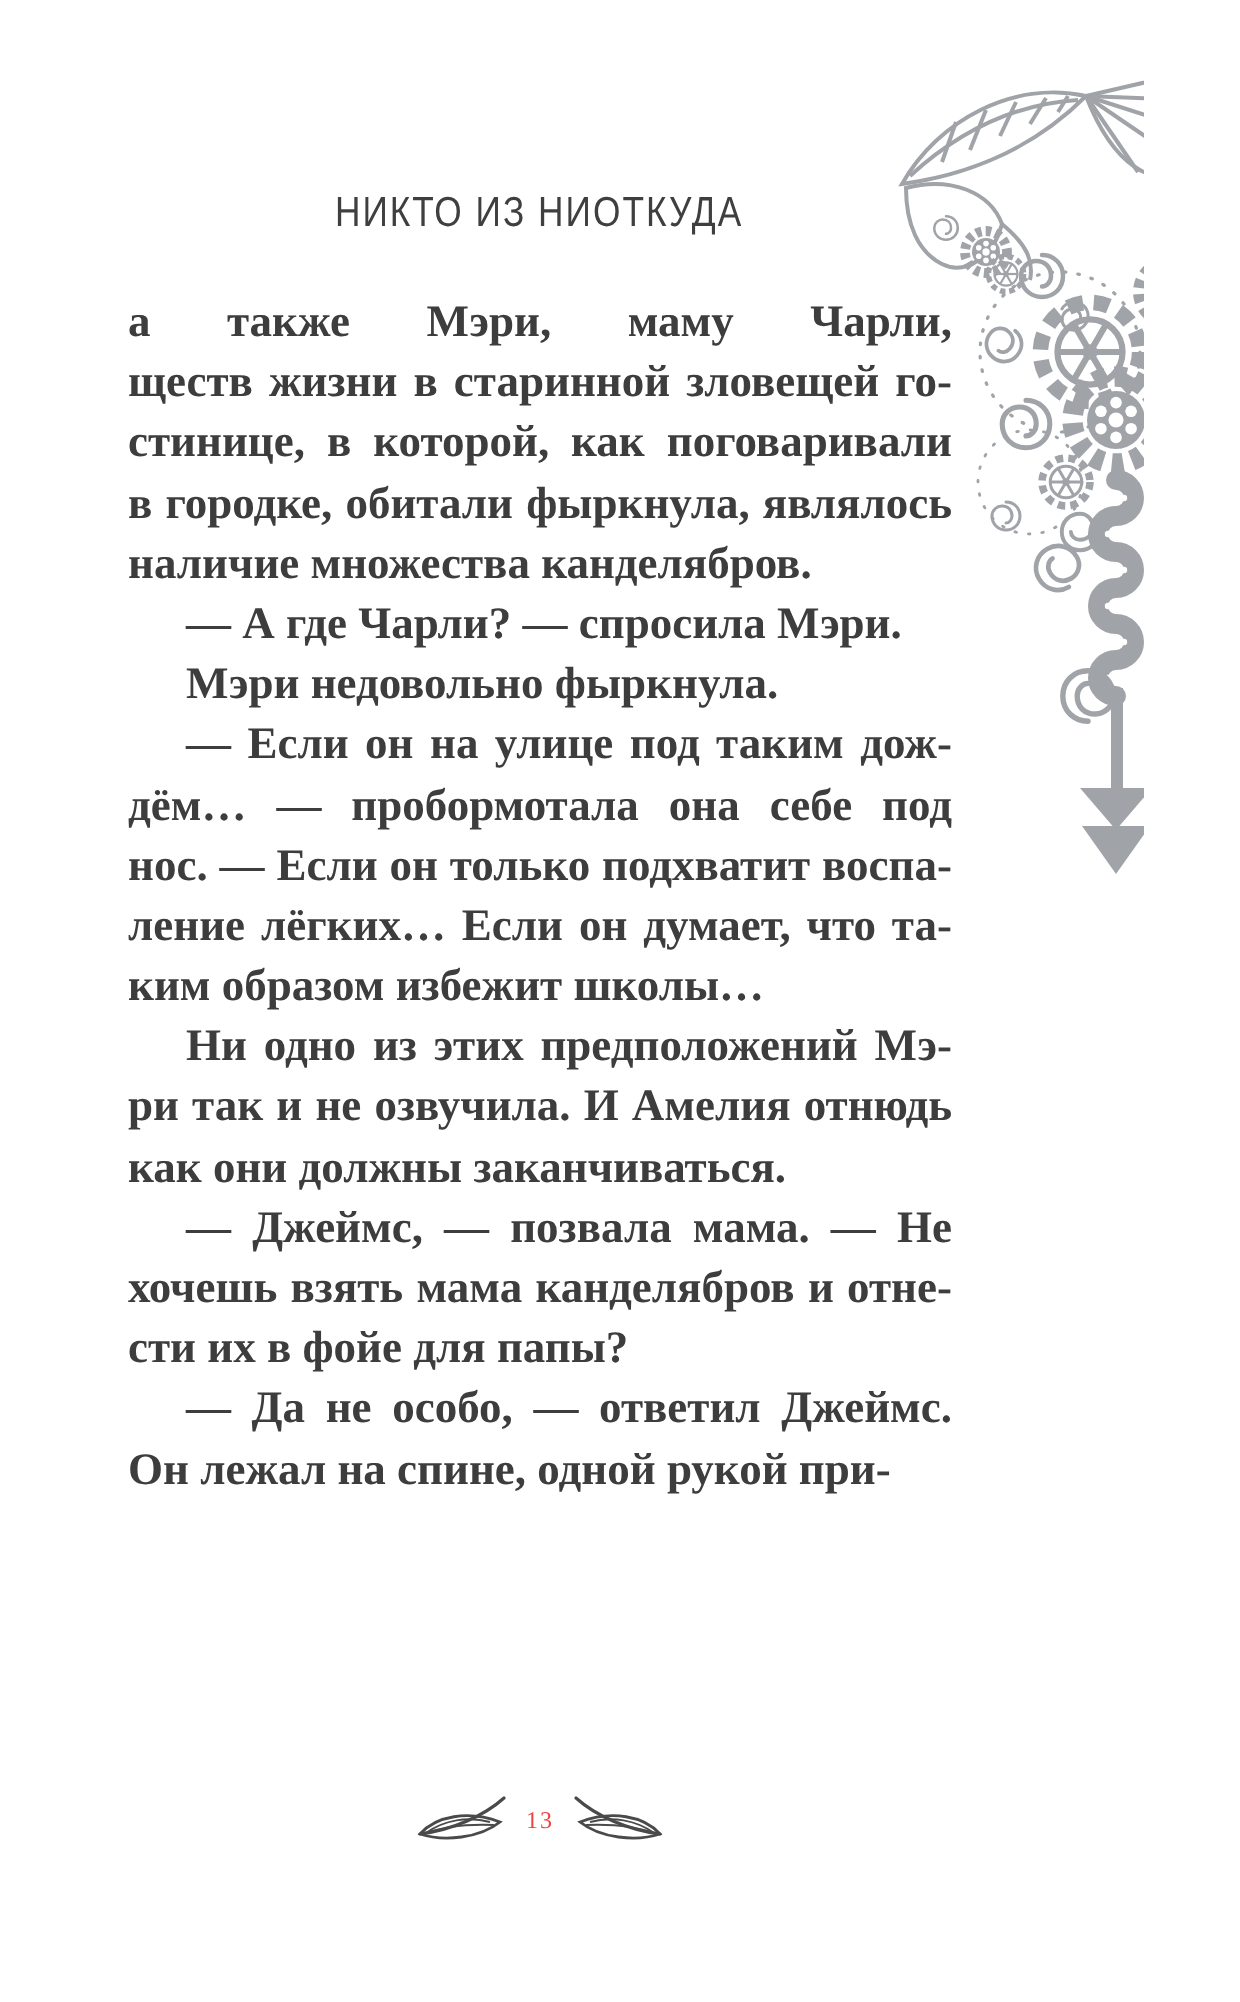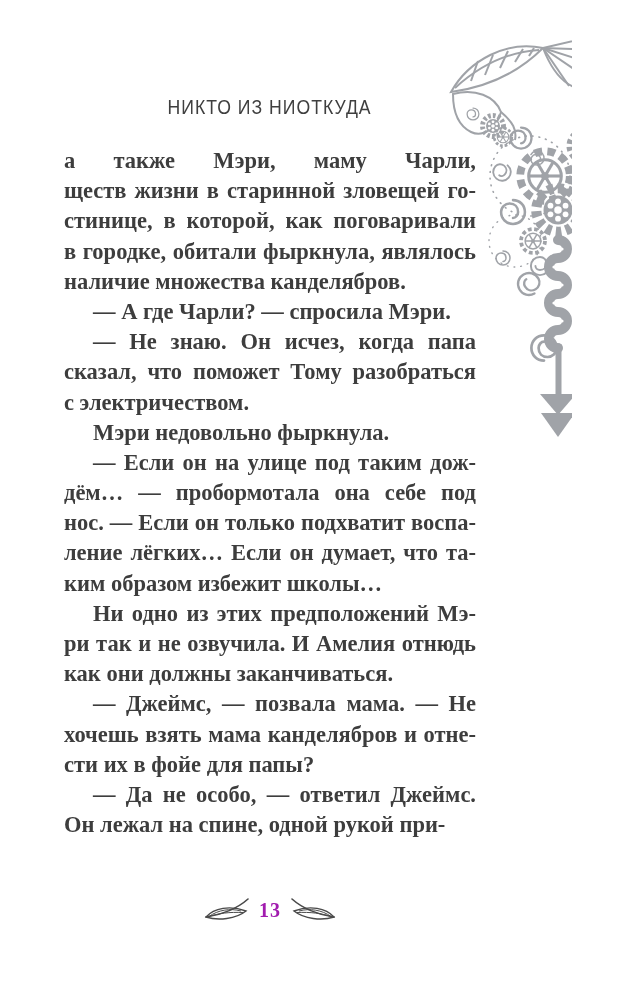--- a/index.html
+++ b/index.html
@@ -24,21 +24,21 @@
     text-align:justify;text-align-last:justify;
     height:30.2px;overflow:hidden;white-space:normal;font-weight:bold;
   }
   .line.last{text-align-last:left;}
   .line.first-indent{text-indent:29px;}
   .footer{
     position:absolute;top:897px;left:64px;width:412px;
     display:flex;align-items:center;justify-content:center;gap:9px;
   }
   .page-number{
-    font-size:20px;color:#a21caf;letter-spacing:1px;line-height:26px;font-weight:bold;
+    font-size:12px;color:#ef4444;letter-spacing:1px;line-height:26px;
   }
   .flourish{display:block;}
   .flourish.right{transform:scaleX(-1);}
   .ornament{position:absolute;left:445px;top:26px;}
 </style>
 </head>
 <body>
 
 <div class="page">
 
@@ -135,25 +135,20 @@
         <div class="line">а также Мэри, маму Чарли, вставлявшую</div>
         <div class="line">ществ жизни в старинной зловещей го-</div>
         <div class="line">стинице, в которой, как поговаривали</div>
         <div class="line">в городке, обитали фыркнула, являлось</div>
         <div class="line last">наличие множества канделябров.</div>
       </div>
       <div class="para">
         <div class="line last first-indent">— А где Чарли? — спросила Мэри.</div>
       </div>
       <div class="para">
-        <div class="line first-indent">— Не знаю. Он исчез, когда папа</div>
-        <div class="line">сказал, что поможет Тому разобраться</div>
-        <div class="line last">с электричеством.</div>
-      </div>
-      <div class="para">
         <div class="line last first-indent">Мэри недовольно фыркнула.</div>
       </div>
       <div class="para">
         <div class="line first-indent">— Если он на улице под таким дож-</div>
         <div class="line">дём… — пробормотала она себе под</div>
         <div class="line">нос. — Если он только подхватит воспа-</div>
         <div class="line">ление лёгких… Если он думает, что та-</div>
         <div class="line last">ким образом избежит школы…</div>
       </div>
       <div class="para">

